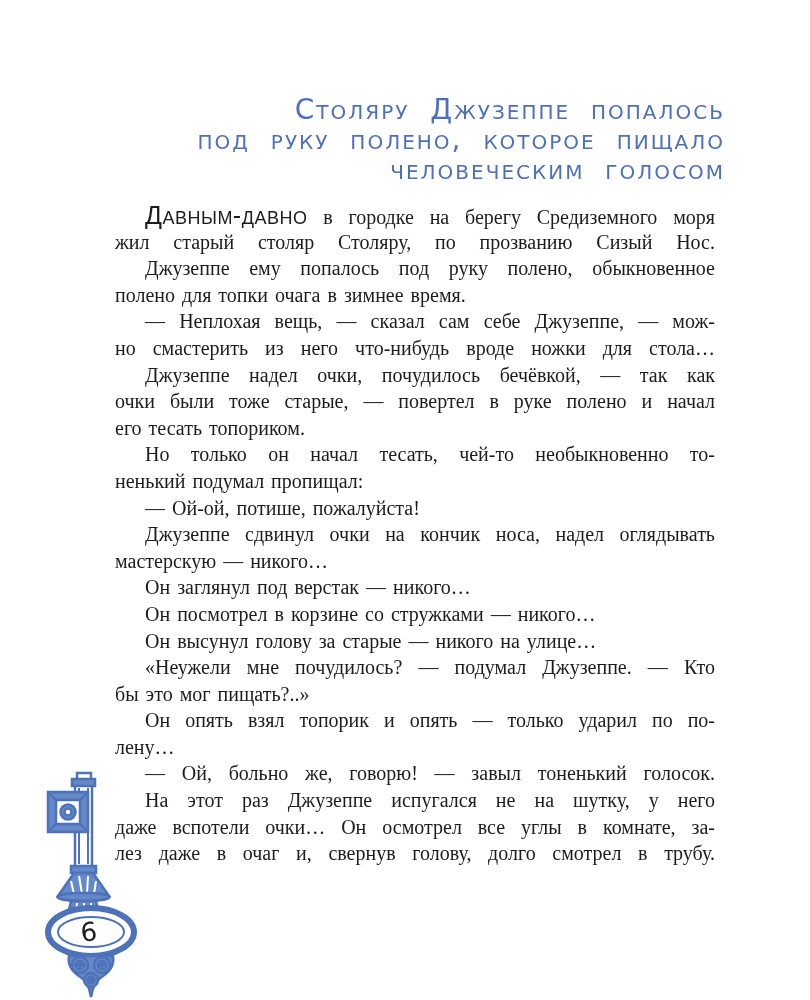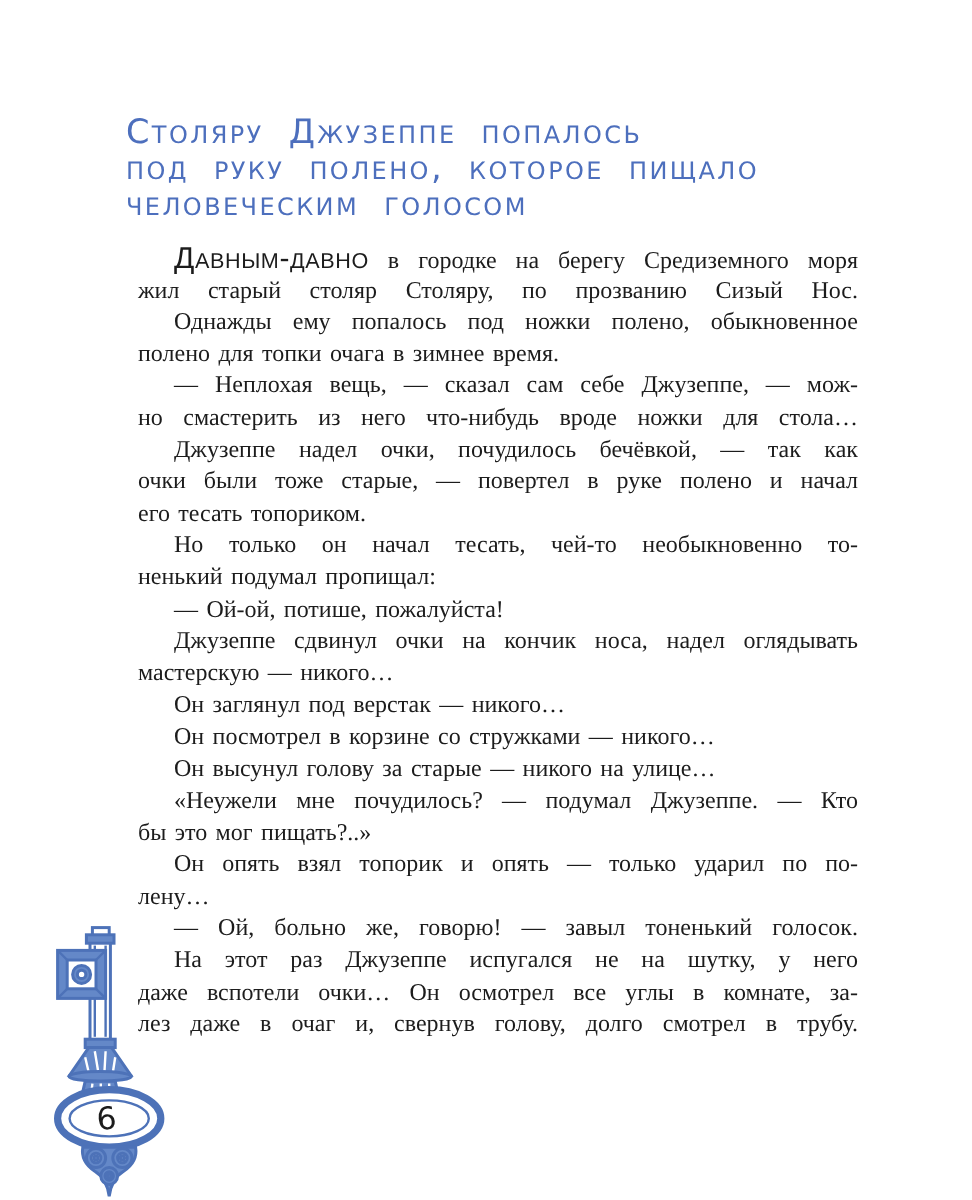--- a/index.html
+++ b/index.html
@@ -3,21 +3,21 @@
 <meta charset="utf-8">
 <style>
   html,body { margin:0; padding:0; background:#fff; }
   .page {
     position:relative; width:810px; height:1000px; background:#fff;
     overflow:hidden; font-family:"Liberation Serif", serif;
   }
   
   .title {
     position:absolute; top:95px; left:105px; width:620px; margin:0;
-    text-align:left;
+    text-align:right;
     font-family:"DejaVu Sans", sans-serif;
     font-variant:small-caps;
     font-weight:400;
     font-size:28px; line-height:30px;
     letter-spacing:2px; word-spacing:10px;
     color:var(--title-color,#4d6fbd);
   }
   
   .bodytext {
     position:absolute; top:202px; left:115px; width:600px;
@@ -52,21 +52,21 @@
 
   <h1 class="title">
     <div>Столяру Джузеппе попалось</div>
     <div>под руку полено, которое пищало</div>
     <div>человеческим голосом</div>
   </h1>
 
   <div class="bodytext">
     <div class="line j ind"><span class="lead">Давным-давно</span> <span>в городке на берегу Средиземного моря</span></div>
     <div class="line j">жил старый столяр Столяру, по прозванию Сизый Нос.</div>
-    <div class="line j ind">Однажды ему попалось под ножки полено, обыкновенное</div>
+    <div class="line j ind">Джузеппе ему попалось под руку полено, обыкновенное</div>
     <div class="line">полено для топки очага в зимнее время.</div>
     <div class="line j ind">— Неплохая вещь, — сказал сам себе Джузеппе, — мож-</div>
     <div class="line j">но смастерить из него что-нибудь вроде ножки для стола…</div>
     <div class="line j ind">Джузеппе надел очки, почудилось бечёвкой, — так как</div>
     <div class="line j">очки были тоже старые, — повертел в руке полено и начал</div>
     <div class="line">его тесать топориком.</div>
     <div class="line j ind">Но только он начал тесать, чей-то необыкновенно то-</div>
     <div class="line">ненький подумал пропищал:</div>
     <div class="line ind">— Ой-ой, потише, пожалуйста!</div>
     <div class="line j ind">Джузеппе сдвинул очки на кончик носа, надел оглядывать</div>

